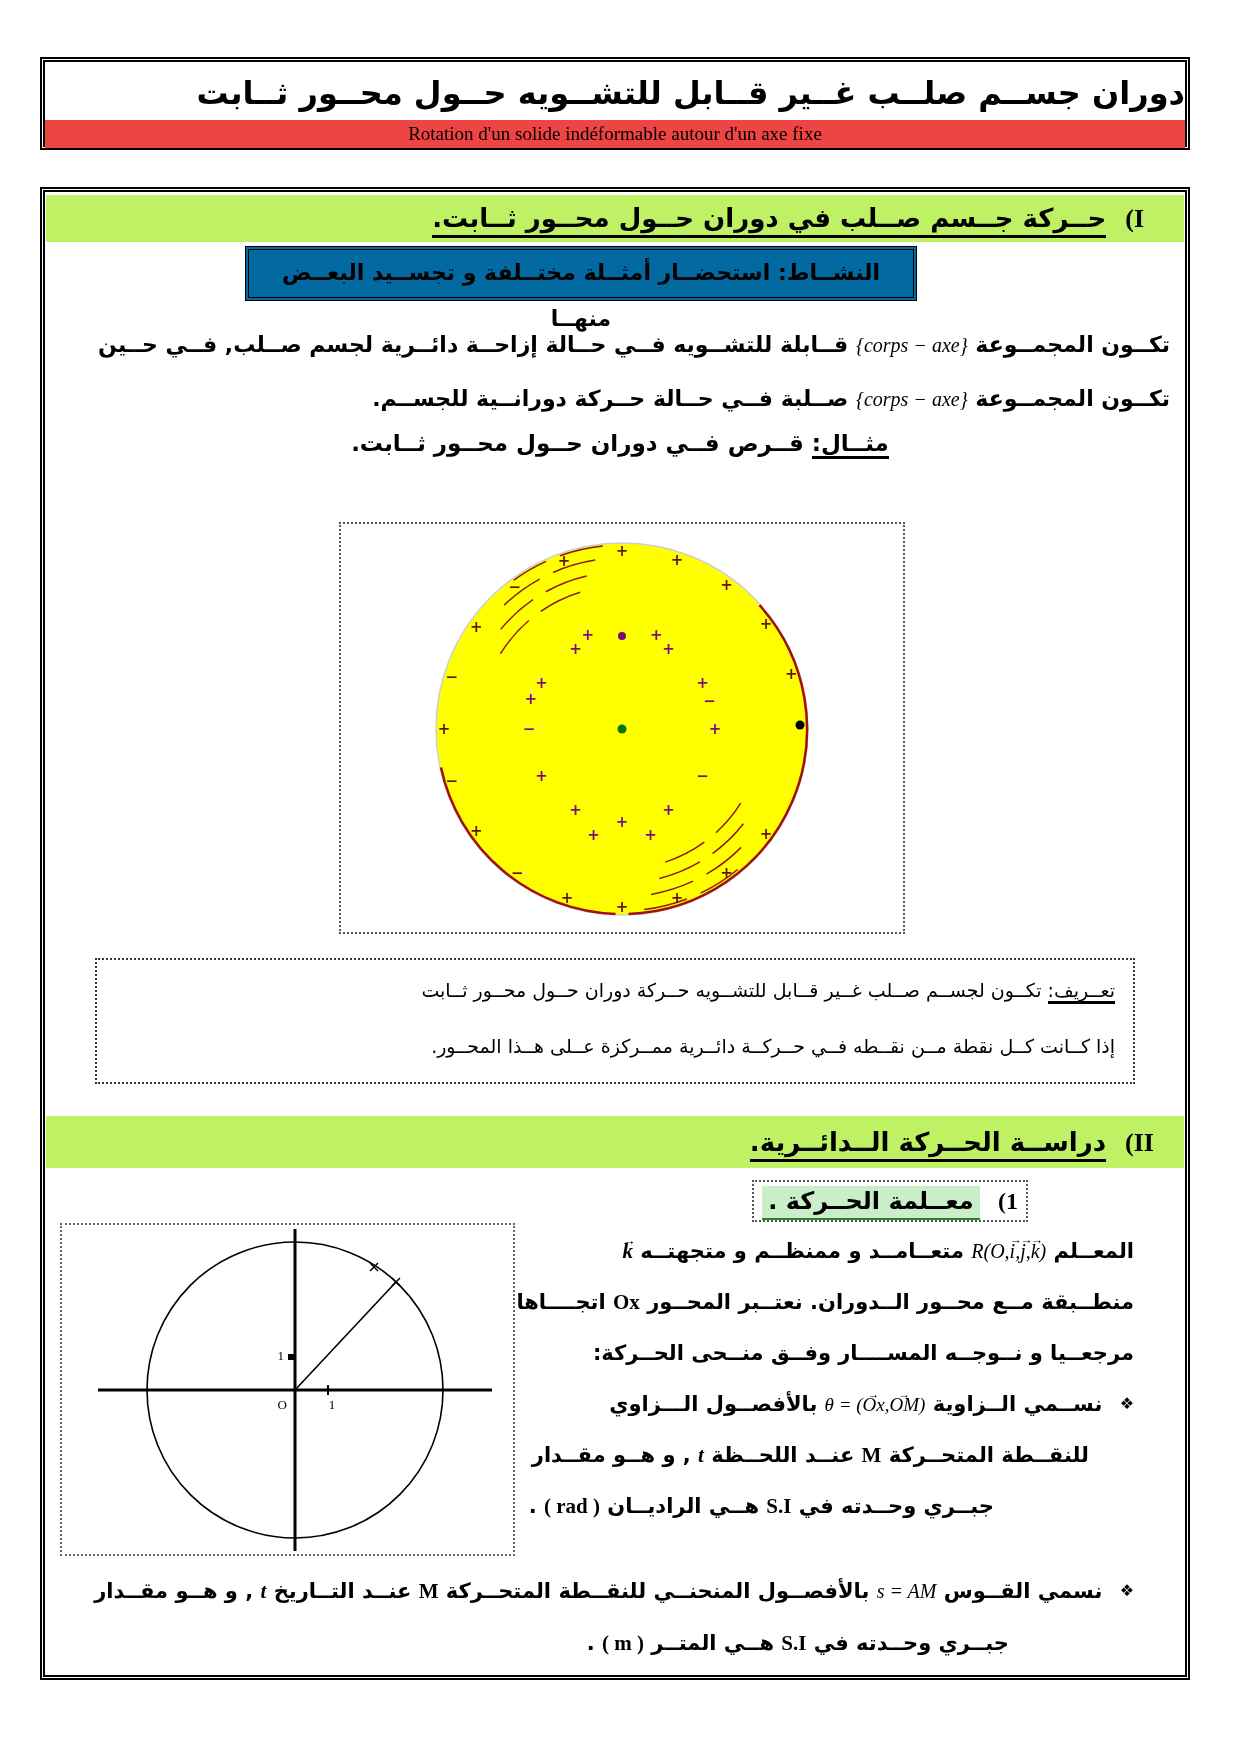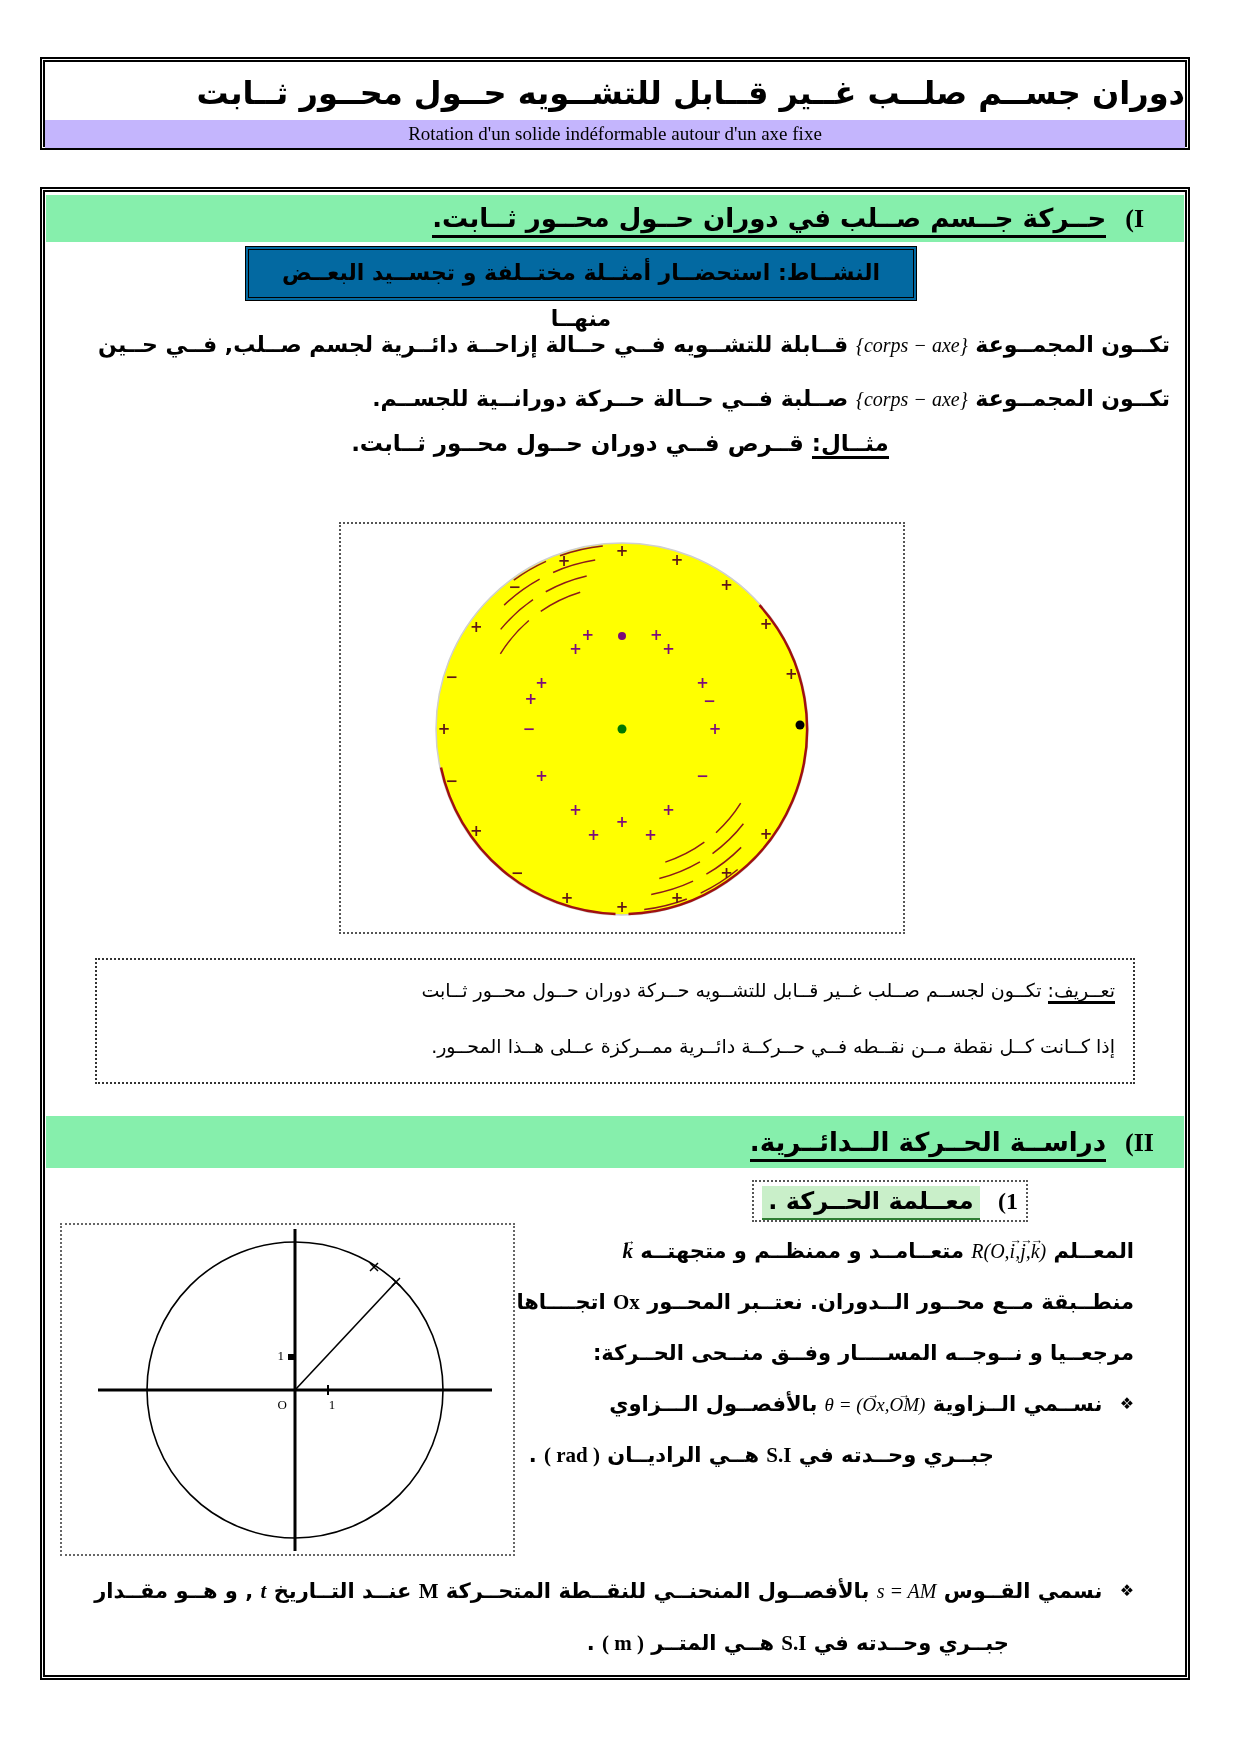--- a/index.html
+++ b/index.html
@@ -2,25 +2,25 @@
 <html lang="ar"><head>
 <meta charset="utf-8">
 <style>
   html,body{margin:0;padding:0;background:#fff;}
   .page{position:relative;width:1240px;height:1754px;background:#fff;overflow:hidden;
         font-family:"DejaVu Sans",sans-serif;color:#000;}
   .dbl{border:5px double #000;box-sizing:border-box;}
   
   .header-box{position:absolute;left:40px;top:57px;width:1150px;height:93px;}
   .title-ar{height:58px;line-height:62px;text-align:right;font-size:32px;font-weight:bold;direction:rtl;}
-  .title-fr{height:28px;line-height:28px;text-align:center;background:#c4b5fd;
+  .title-fr{height:28px;line-height:28px;text-align:center;background:#ef4444;
             font-family:"Liberation Serif",serif;font-size:19px;}
   
   .main-box{position:absolute;left:40px;top:187px;width:1150px;height:1493px;}
-  .band{position:absolute;left:46px;width:1138px;background:#86efac;direction:rtl;
+  .band{position:absolute;left:46px;width:1138px;background:#bef264;direction:rtl;
         font-weight:bold;font-size:26px;text-align:right;}
   .band1{top:195px;height:47px;line-height:47px;padding-right:40px;box-sizing:border-box;}
   .band2{top:1116px;height:52px;line-height:52px;padding-right:30px;box-sizing:border-box;}
   .band .ttl{border-bottom:3px solid #000;padding-bottom:2px;}
   .numeral{font-family:"Liberation Serif",serif;font-weight:bold;margin-left:10px;}
   
   .activity{position:absolute;left:245px;top:246px;width:672px;height:55px;background:#0369a1;
             border:4px double #000;box-sizing:border-box;direction:rtl;text-align:center;
             font-size:22px;font-weight:bold;line-height:46px;}
   
@@ -206,20 +206,27 @@
     </div>
     <div class="ln">
       <span>مرجعــيا و نــوجــه المســــار وفــق منــحى الحــركة:</span>
     </div>
     <div class="ln">
       <span class="bullet">❖</span>
       <span>نســمي الــزاوية</span>
       <span class="frm fsm" dir="ltr"><span class="it">θ</span><span> = (</span><span class="vec">Ox</span><span>,</span><span class="vec">OM</span><span>)</span></span>
       <span>بالأفصــول الـــزاوي</span>
     </div>
+    <div class="ln ind1">
+      <span>للنقــطة المتحــركة</span>
+      <span class="lat" dir="ltr">M</span>
+      <span>عنــد اللحــظة</span>
+      <span class="lat it" dir="ltr">t</span>
+      <span>, و هــو مقــدار</span>
+    </div>
     <div class="ln ind2">
       <span>جبــري وحــدته في</span>
       <span class="lat" dir="ltr">S.I</span>
       <span>هــي الراديــان</span>
       <span class="lat" dir="ltr">( rad )</span>
       <span>.</span>
     </div>
   </div>
 
   <div class="bullets2">

